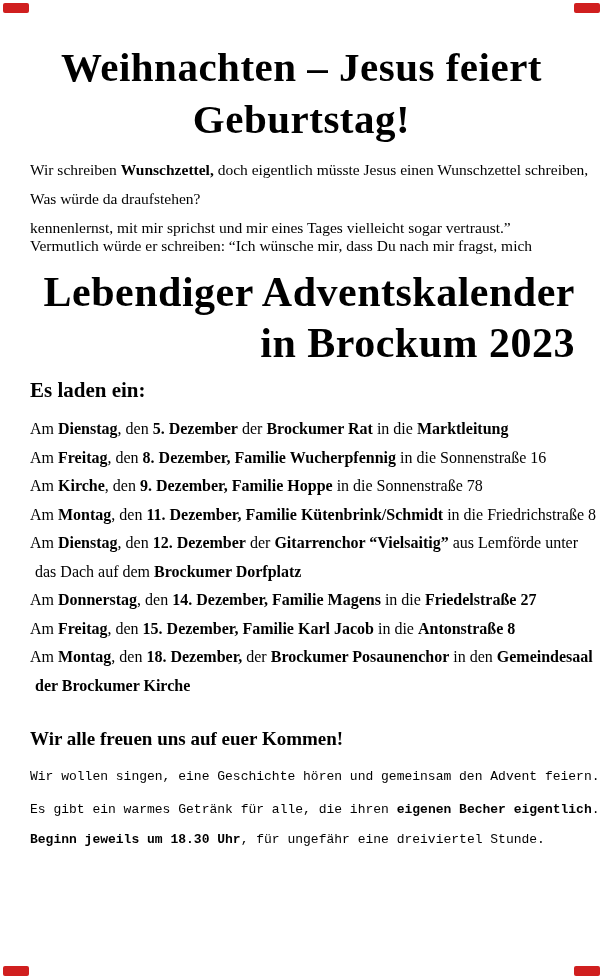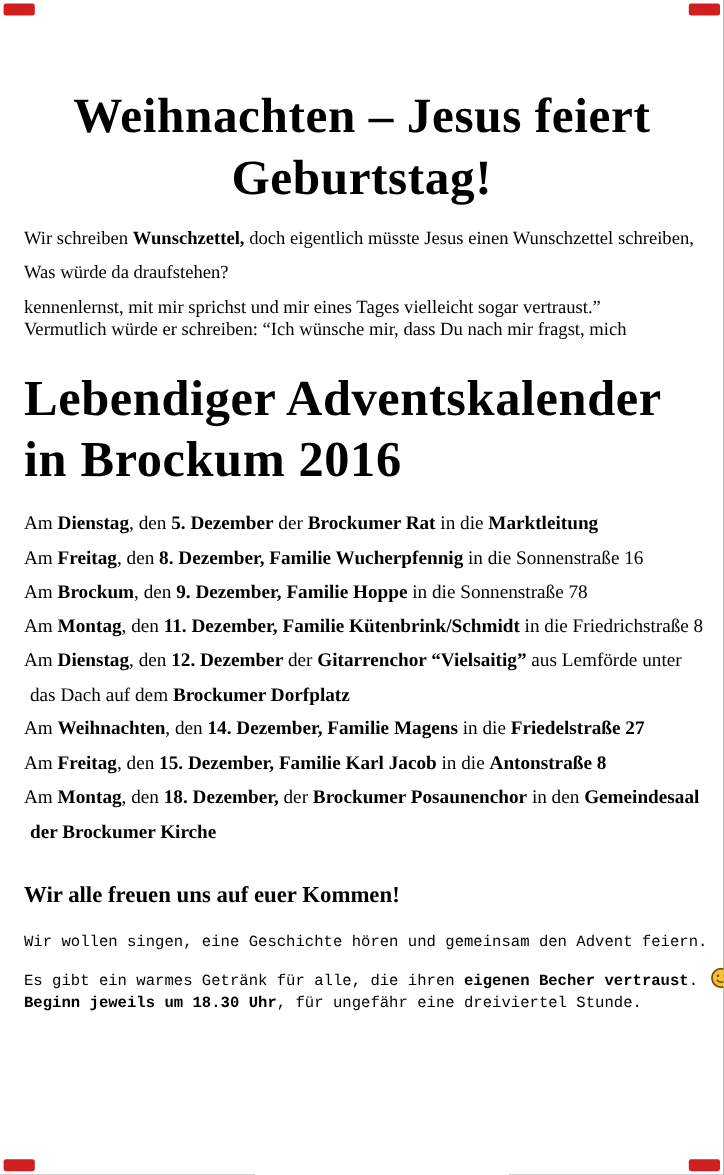--- a/index.html
+++ b/index.html
@@ -6,57 +6,58 @@
   .page {
     position: relative;
     width: 603px;
     height: 979px;
     margin: 0 auto;
     background: var(--background, #fff);
     color: var(--text, #000);
     font-family: "Liberation Serif", "DejaVu Serif", serif;
     overflow: hidden;
   }
-  .content { padding: 0 28px 0 20px; }
+  .content { padding: 0 28px 0 30px; }
   .b { font-weight: bold; }
 
   .title {
-    padding-top: 70px;
+    padding-top: 41px;
     text-align: center;
     font-weight: bold;
     font-size: 41px;
     line-height: 52px;
     letter-spacing: 0.5px;
   }
   .line { white-space: nowrap; }
 
   .intro { margin-top: 16px; font-size: 15.5px; line-height: 18px; }
   .para { margin-top: 11px; }
   .para:first-child { margin-top: 0; }
   .bible-line { margin-top: 13px; }
   .bible-ref { margin-left: 26px; font-weight: normal; }
 
   .cal-heading {
-    margin-top: 24px;
+    margin-top: 12px;
     font-weight: bold;
     font-size: 42px;
     line-height: 51px;
     letter-spacing: 0.5px;
+    text-align: right;
   }
   .invite-label { margin-top: 9px; font-weight: bold; font-size: 21px; line-height: 24px; }
 
   .entries { margin-top: 13px; font-size: 16px; }
   .entry { line-height: 28.5px; }
   .entry.cont { padding-left: 5px; }
 
   .closing-heading { margin-top: 25px; font-weight: bold; font-size: 19px; line-height: 27px; }
   .closing-line { font-size: 13px; line-height: 18px; font-family: Liberation Mono, monospace; }
   .cl1 { margin-top: 16px; }
   .cl2 { margin-top: 12px; }
-  .cl3 { margin-top: 0; }
+  .cl3 { margin-top: 12px; }
 
   .smiley-svg { vertical-align: -3px; margin-left: 2px; }
   .smiley-face { fill: var(--smiley-yellow, #FBC02D); stroke: var(--smiley-outline, #6d4c0f); }
   .smiley-detail { stroke: var(--smiley-outline, #6d4c0f); fill: none; }
   .smiley-eye { fill: var(--smiley-outline, #6d4c0f); }
 
   .mark {
     position: absolute;
     width: 26px;
     height: 10px;
@@ -90,43 +91,44 @@
       </div>
       <div class="para line"><span>Was würde da draufstehen?</span></div>
       <div class="para">
         <div class="line"><span>kennenlernst, mit mir sprichst und mir eines Tages vielleicht sogar vertraust.”</span></div>
         <div class="line"><span>Vermutlich würde er schreiben: “Ich wünsche mir, dass Du nach mir fragst, mich</span></div>
       </div>
     </div>
 
     <div class="cal-heading">
       <div class="line">Lebendiger Adventskalender</div>
-      <div class="line">in Brockum 2016</div>
+      <div class="line">in Brockum 2023</div>
     </div>
 
+    <div class="invite-label line">Es laden ein:</div>
 
     <div class="entries">
       <div class="entry line"><span>Am </span><span class="b">Dienstag</span><span>, den </span><span class="b">5. Dezember</span><span> der </span><span class="b">Brockumer Rat</span><span> in die </span><span class="b">Marktleitung</span></div>
       <div class="entry line"><span>Am </span><span class="b">Freitag</span><span>, den </span><span class="b">8. Dezember, Familie Wucherpfennig</span><span> in die Sonnenstraße 16</span></div>
-      <div class="entry line"><span>Am </span><span class="b">Brockum</span><span>, den </span><span class="b">9. Dezember, Familie Hoppe</span><span> in die Sonnenstraße 78</span></div>
+      <div class="entry line"><span>Am </span><span class="b">Kirche</span><span>, den </span><span class="b">9. Dezember, Familie Hoppe</span><span> in die Sonnenstraße 78</span></div>
       <div class="entry line"><span>Am </span><span class="b">Montag</span><span>, den </span><span class="b">11. Dezember, Familie Kütenbrink/Schmidt</span><span> in die Friedrichstraße 8</span></div>
       <div class="entry line"><span>Am </span><span class="b">Dienstag</span><span>, den </span><span class="b">12. Dezember</span><span> der </span><span class="b">Gitarrenchor “Vielsaitig”</span><span> aus Lemförde unter</span></div>
       <div class="entry cont line"><span> das Dach auf dem </span><span class="b">Brockumer Dorfplatz</span></div>
-      <div class="entry line"><span>Am </span><span class="b">Weihnachten</span><span>, den </span><span class="b">14. Dezember, Familie Magens</span><span> in die </span><span class="b">Friedelstraße 27</span></div>
+      <div class="entry line"><span>Am </span><span class="b">Donnerstag</span><span>, den </span><span class="b">14. Dezember, Familie Magens</span><span> in die </span><span class="b">Friedelstraße 27</span></div>
       <div class="entry line"><span>Am </span><span class="b">Freitag</span><span>, den </span><span class="b">15. Dezember, Familie Karl Jacob</span><span> in die </span><span class="b">Antonstraße 8</span></div>
       <div class="entry line"><span>Am </span><span class="b">Montag</span><span>, den </span><span class="b">18. Dezember,</span><span> der </span><span class="b">Brockumer Posaunenchor</span><span> in den </span><span class="b">Gemeindesaal</span></div>
       <div class="entry cont line"><span> </span><span class="b">der Brockumer Kirche</span></div>
     </div>
 
     <div class="closing-heading line">Wir alle freuen uns auf euer Kommen!</div>
 
     <div class="closing-line cl1 line"><span>Wir wollen singen, eine Geschichte hören und gemeinsam den Advent feiern.</span></div>
 
     <div class="closing-line cl2 line">
-      <span><span>Es gibt ein warmes Getränk für alle, die ihren </span><span class="b">eigenen Becher vertraust</span><span>. </span></span><svg class="smiley-svg" width="18" height="18" viewBox="0 0 20 20">
+      <span><span>Es gibt ein warmes Getränk für alle, die ihren </span><span class="b">eigenen Becher eigentlich</span><span>. </span></span><svg class="smiley-svg" width="18" height="18" viewBox="0 0 20 20">
         <circle class="smiley-face" cx="10" cy="10" r="8.6" stroke-width="1.6"></circle>
         <circle class="smiley-eye" cx="7" cy="8" r="1.2"></circle>
         <circle class="smiley-eye" cx="13" cy="8" r="1.2"></circle>
         <path class="smiley-detail" d="M6.2 12.2 Q10 15.6 13.8 12.2" stroke-width="1.4" stroke-linecap="round"></path>
       </svg>
     </div>
 
     <div class="closing-line cl3 line"><span class="b">Beginn jeweils um 18.30 Uhr</span><span>, für ungefähr eine dreiviertel Stunde.</span></div>
   </div>
 

